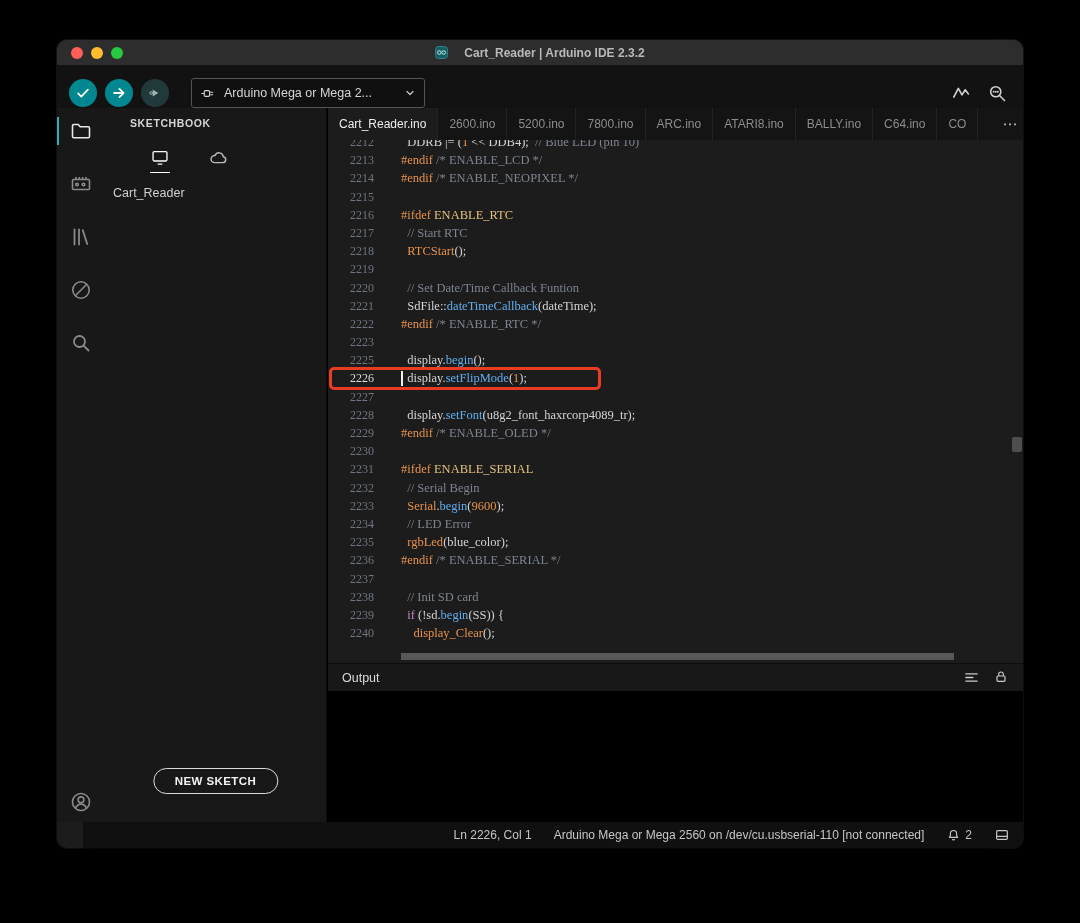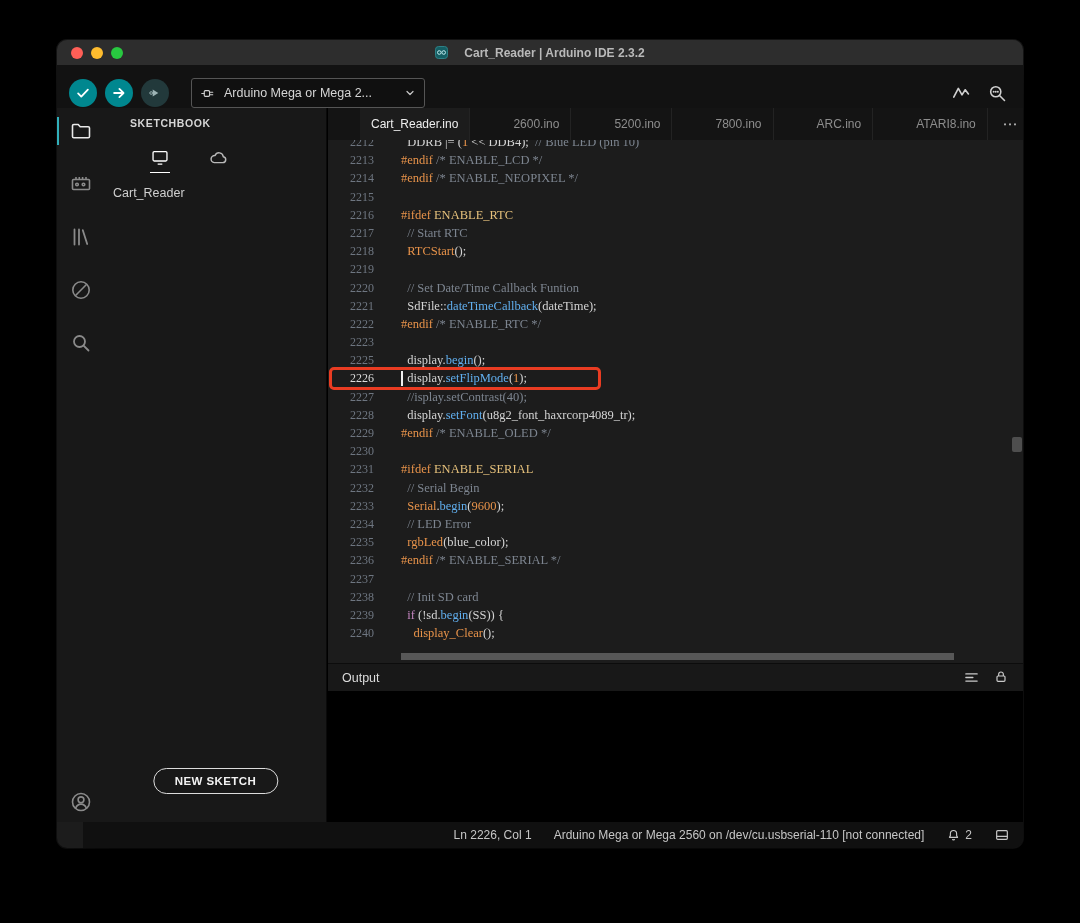--- a/index.html
+++ b/index.html
@@ -63,21 +63,21 @@
                     font-family:"Liberation Sans", sans-serif; }
 
   .editor-col { flex:1; display:flex; flex-direction:column; min-width:0;
                 background:#1c1c1c; border-left:1px solid #000; }
 
   
   .tab-strip-wrap { position:relative; flex:0 0 32px; background:#141414; overflow:hidden; }
   #tab-strip { display:flex; height:100%; }
   .etab { flex:none; padding:0 11px; display:flex; align-items:center; font-size:12px;
           color:#8d8d8d; border-right:1px solid #232323; background:#141414;
-          white-space:nowrap;margin-left:32px; }
+          white-space:nowrap; }
   .etab.active { background:#1c1c1c; color:#ededed; }
   .tab-overflow { position:absolute; right:0; top:0; height:100%; width:26px;
                   display:flex; align-items:center; justify-content:center;
                   color:#cfcfcf; background:#141414; font-size:15px; }
 
   
   .code-area { flex:1; position:relative; overflow:hidden; background:#1c1c1c; }
   #code-lines { margin-top:-7px; font-family:Liberation Serif, serif; }
   .code-line { display:flex; height:18.2px; line-height:18.2px; position:relative;
                white-space:pre; }
@@ -275,21 +275,21 @@
               <div class="code-line"><span class="ln">2216</span><span class="code-text"><span class="tk-d">#ifdef </span><span class="tk-m">ENABLE_RTC</span></span></div>
               <div class="code-line"><span class="ln">2217</span><span class="code-text"><span class="tk-p">  </span><span class="tk-c">// Start RTC</span></span></div>
               <div class="code-line"><span class="ln">2218</span><span class="code-text"><span class="tk-p">  </span><span class="tk-k">RTCStart</span><span class="tk-p">();</span></span></div>
               <div class="code-line"><span class="ln">2219</span><span class="code-text"></span></div>
               <div class="code-line"><span class="ln">2220</span><span class="code-text"><span class="tk-p">  </span><span class="tk-c">// Set Date/Time Callback Funtion</span></span></div>
               <div class="code-line"><span class="ln">2221</span><span class="code-text"><span class="tk-p">  SdFile::</span><span class="tk-f">dateTimeCallback</span><span class="tk-p">(dateTime);</span></span></div>
               <div class="code-line"><span class="ln">2222</span><span class="code-text"><span class="tk-d">#endif</span><span class="tk-c"> /* ENABLE_RTC */</span></span></div>
               <div class="code-line"><span class="ln">2223</span><span class="code-text"></span></div>
               <div class="code-line"><span class="ln">2225</span><span class="code-text"><span class="tk-p">  display.</span><span class="tk-f">begin</span><span class="tk-p">();</span></span></div>
               <div class="code-line"><span class="ln ln-active">2226</span><span class="code-text"><span class="tk-p">  display.</span><span class="tk-f">setFlipMode</span><span class="tk-p">(</span><span class="tk-n">1</span><span class="tk-p">);</span></span><div class="caret"></div><div class="annotation-box" style="border-color: rgb(233, 60, 34);"></div></div>
-              <div class="code-line"><span class="ln">2227</span><span class="code-text"><span class="tk-p">  </span><span class="tk-c">//isplay.setContrast(40);</span></span></div>
+              <div class="code-line"><span class="ln">2227</span></div>
               <div class="code-line"><span class="ln">2228</span><span class="code-text"><span class="tk-p">  display.</span><span class="tk-f">setFont</span><span class="tk-p">(u8g2_font_haxrcorp4089_tr);</span></span></div>
               <div class="code-line"><span class="ln">2229</span><span class="code-text"><span class="tk-d">#endif</span><span class="tk-c"> /* ENABLE_OLED */</span></span></div>
               <div class="code-line"><span class="ln">2230</span><span class="code-text"></span></div>
               <div class="code-line"><span class="ln">2231</span><span class="code-text"><span class="tk-d">#ifdef </span><span class="tk-m">ENABLE_SERIAL</span></span></div>
               <div class="code-line"><span class="ln">2232</span><span class="code-text"><span class="tk-p">  </span><span class="tk-c">// Serial Begin</span></span></div>
               <div class="code-line"><span class="ln">2233</span><span class="code-text"><span class="tk-p">  </span><span class="tk-k">Serial</span><span class="tk-p">.</span><span class="tk-f">begin</span><span class="tk-p">(</span><span class="tk-n">9600</span><span class="tk-p">);</span></span></div>
               <div class="code-line"><span class="ln">2234</span><span class="code-text"><span class="tk-p">  </span><span class="tk-c">// LED Error</span></span></div>
               <div class="code-line"><span class="ln">2235</span><span class="code-text"><span class="tk-p">  </span><span class="tk-k">rgbLed</span><span class="tk-p">(blue_color);</span></span></div>
               <div class="code-line"><span class="ln">2236</span><span class="code-text"><span class="tk-d">#endif</span><span class="tk-c"> /* ENABLE_SERIAL */</span></span></div>
               <div class="code-line"><span class="ln">2237</span><span class="code-text"></span></div>

